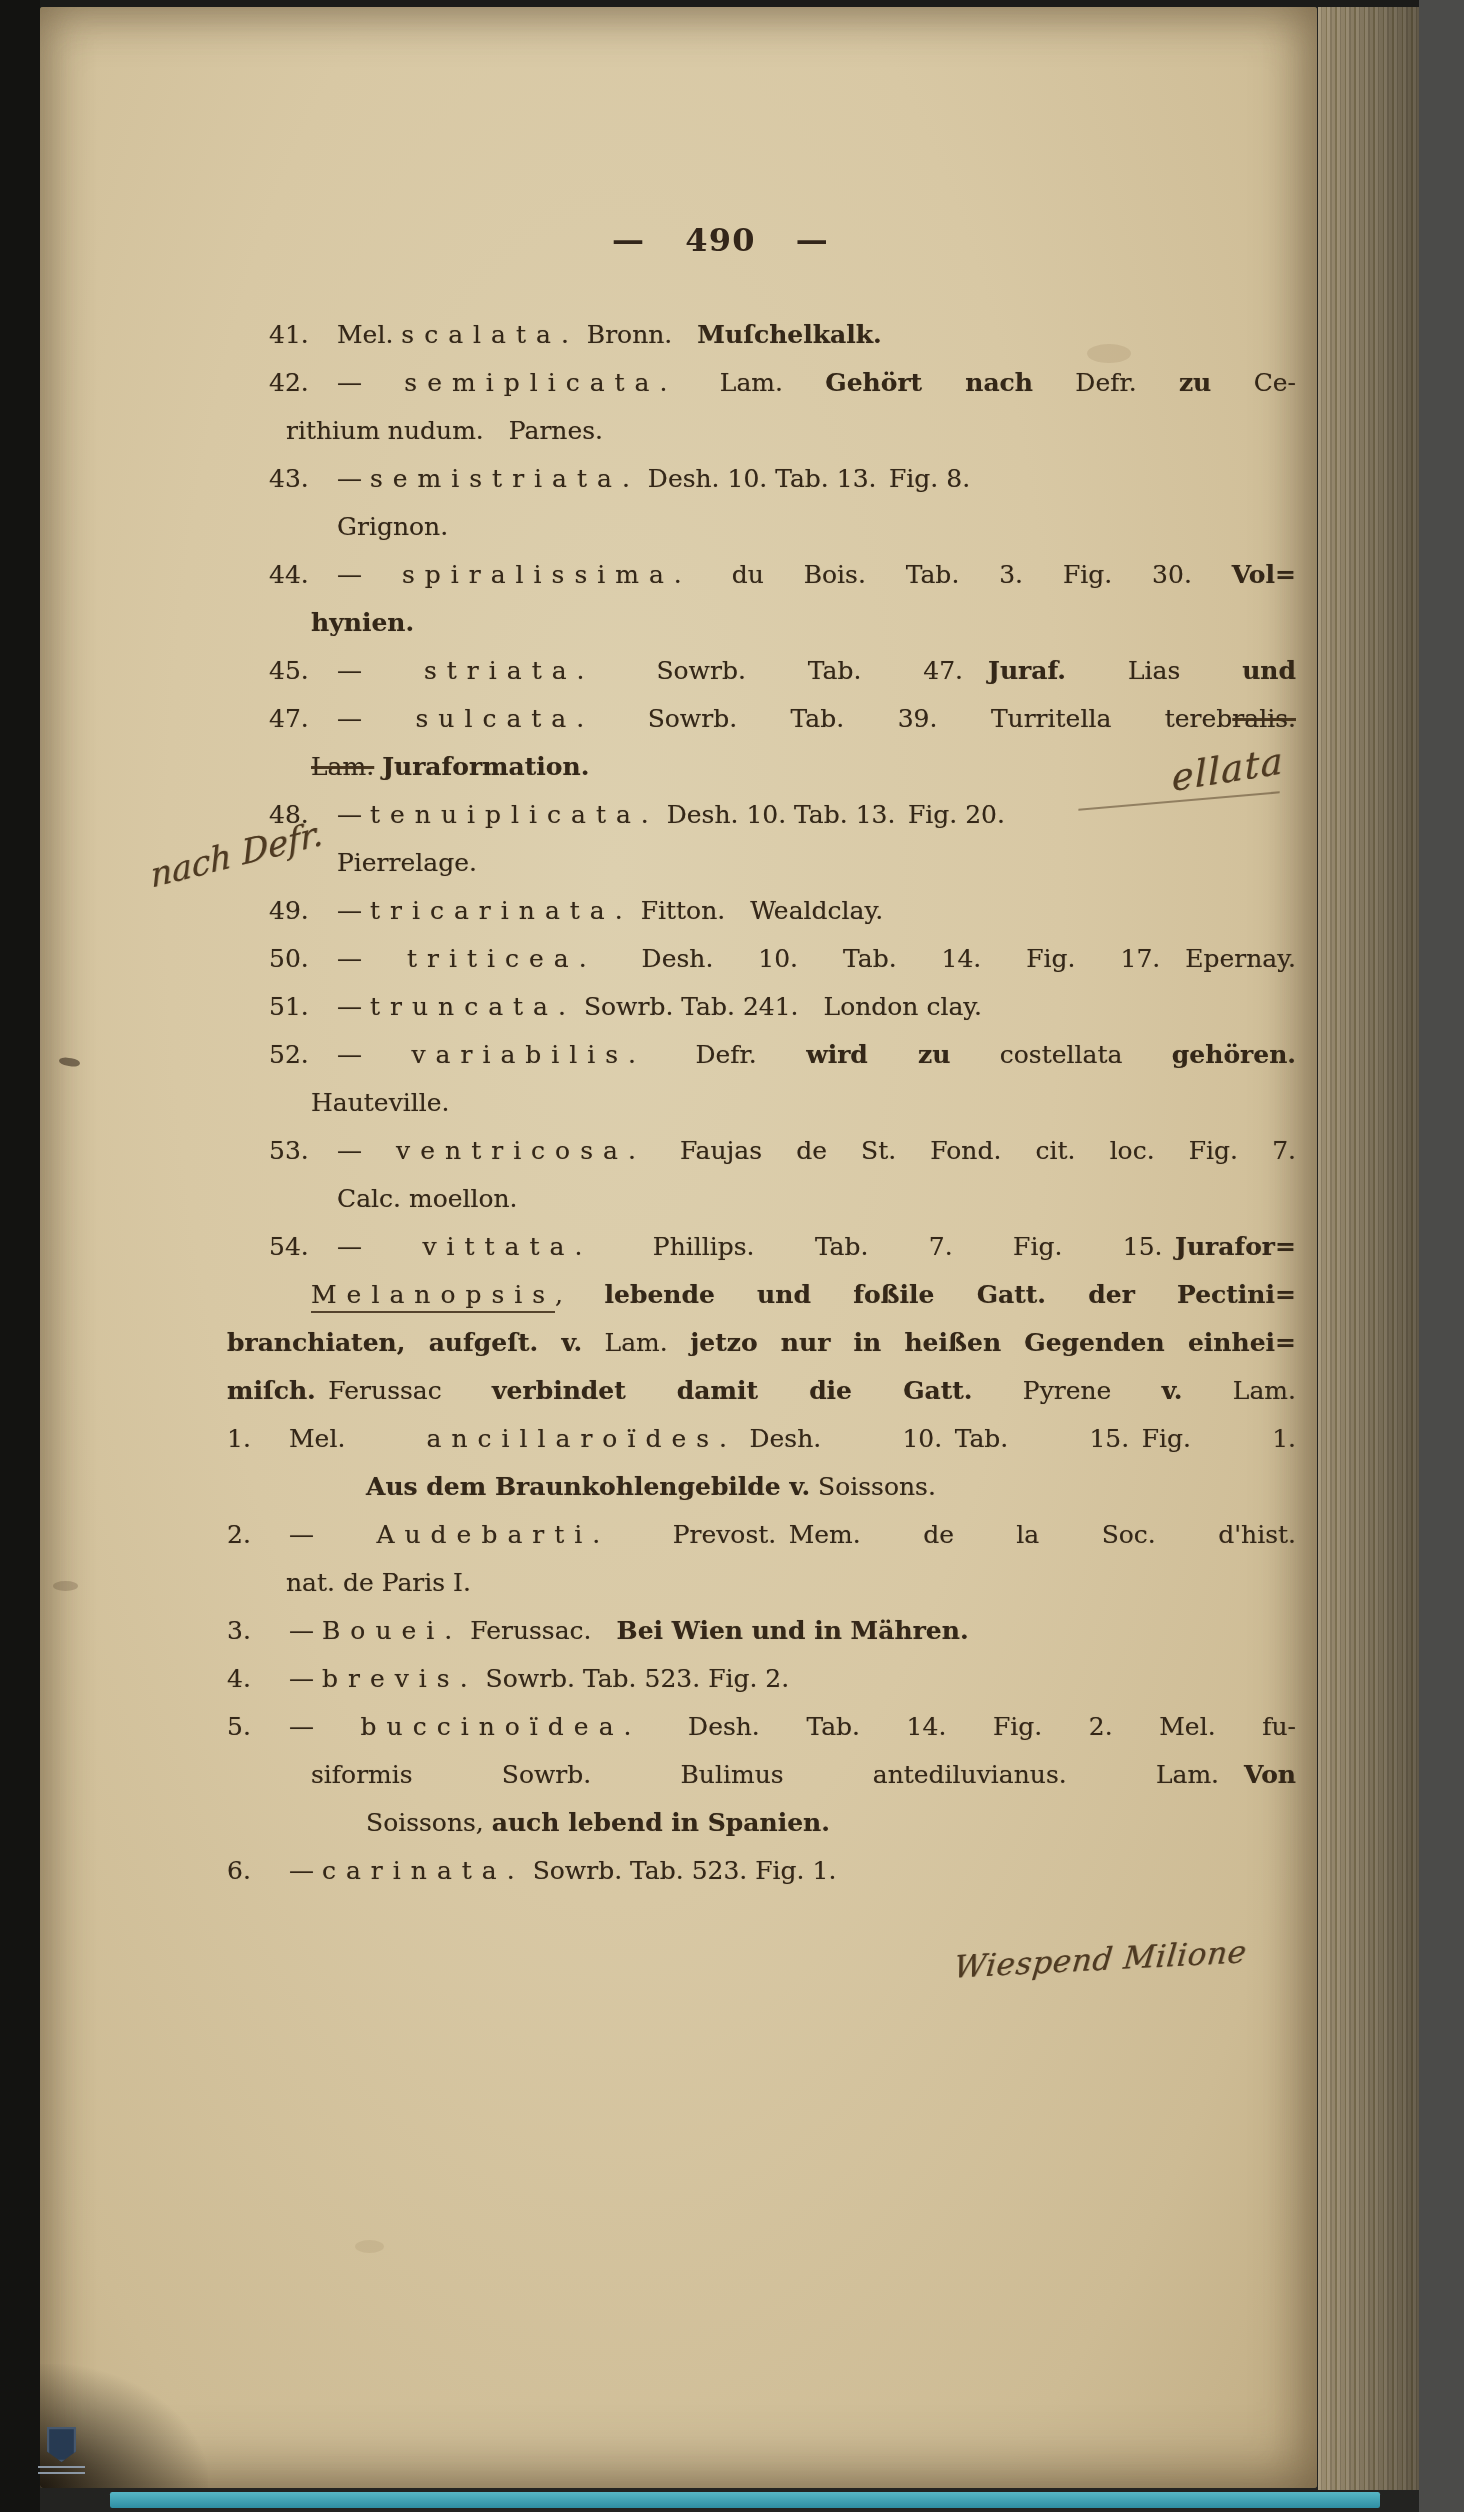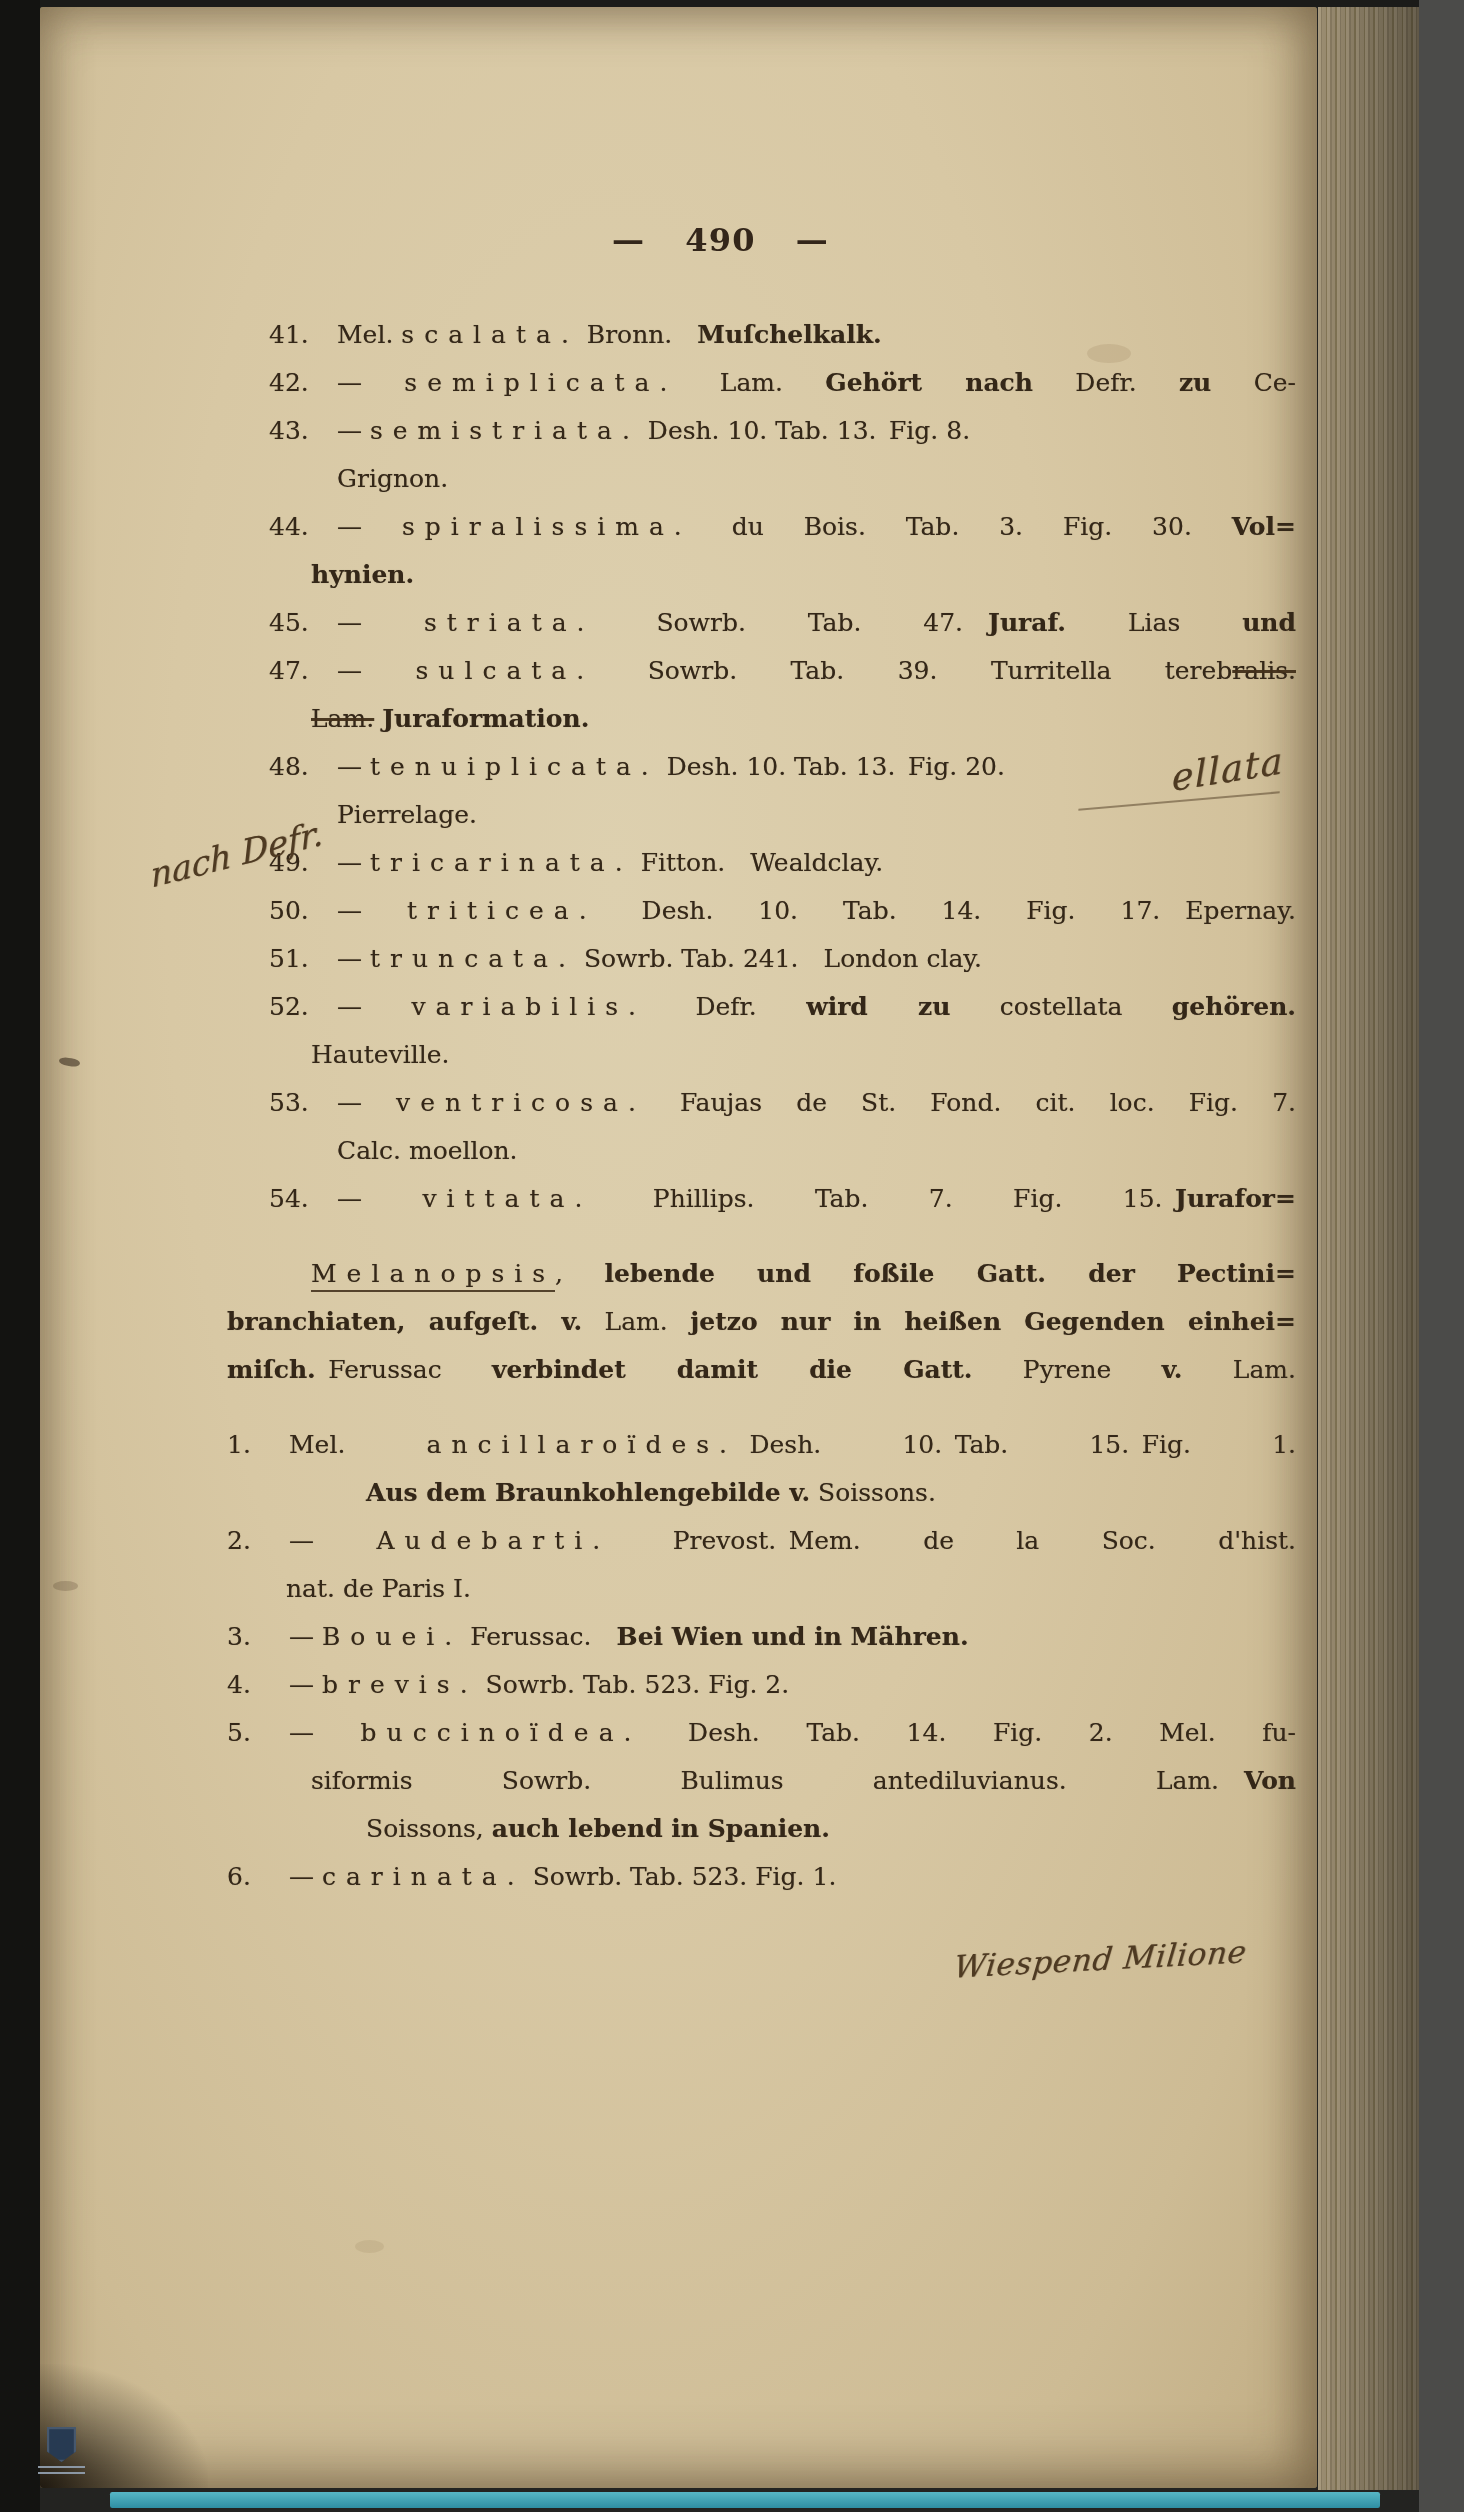--- a/index.html
+++ b/index.html
@@ -61,21 +61,21 @@
   .header .gap { display:inline-block; width:40px; }
 
   
   .textblock {
     position:absolute; left:187px; top:304px; width:1069px;
     font-size:25px; color:#342718;
     text-shadow:0 0 0.7px rgba(52,39,24,.45);
   }
   .line { position:relative; line-height:48px; min-height:48px; text-align:left; }
   .just { text-align:justify; text-align-last:justify; }
-  .mt   { margin-top:27px; }
+  .mt   { margin-top:0; }
 
   .n-a { padding-left:110px; }
   .n-a .num { position:absolute; left:42px; top:0; }
   .n-b { padding-left:62px; }
   .n-b .num { position:absolute; left:0; top:0; }
   .c0 { padding-left:0; }
   .c1 { padding-left:59px; }
   .c2 { padding-left:84px; }
   .c3 { padding-left:110px; }
   .c4 { padding-left:139px; }
@@ -128,20 +128,21 @@
   <div class="spot-1"></div>
   <div class="spot-2"></div>
 
   <div class="header">
     <span>—</span><span class="gap"></span><span>490</span><span class="gap"></span><span>—</span>
   </div>
 
   <div class="textblock" id="entry-list">
       <div class="line n-a"><span class="num">41.</span><span class="s-p">Mel. </span><span class="s-sp">scalata.</span><span class="s-p"> Bronn. </span><span class="s-fr">Muſchelkalk.</span></div>
       <div class="line n-a just"><span class="num">42.</span><span class="s-p">— </span><span class="s-sp">semiplicata.</span><span class="s-p"> Lam. </span><span class="s-fr">Gehört nach</span><span class="s-p"> Defr. </span><span class="s-fr">zu</span><span class="s-p"> Ce-</span></div>
+      <div class="line c1"><span class="s-p">rithium nudum. Parnes.</span></div>
       <div class="line n-a"><span class="num">43.</span><span class="s-p">— </span><span class="s-sp">semistriata.</span><span class="s-p"> Desh. 10. Tab. 13. Fig. 8.</span></div>
       <div class="line c3"><span class="s-p">Grignon.</span></div>
       <div class="line n-a just"><span class="num">44.</span><span class="s-p">— </span><span class="s-sp">spiralissima.</span><span class="s-p"> du Bois. Tab. 3. Fig. 30. </span><span class="s-fr">Vol=</span></div>
       <div class="line c2"><span class="s-fr">hynien.</span></div>
       <div class="line n-a just"><span class="num">45.</span><span class="s-p">— </span><span class="s-sp">striata.</span><span class="s-p"> Sowrb. Tab. 47. </span><span class="s-fr">Juraf.</span><span class="s-p"> Lias </span><span class="s-fr">und</span></div>
       <div class="line n-a just"><span class="num">47.</span><span class="s-p">— </span><span class="s-sp">sulcata.</span><span class="s-p"> Sowrb. Tab. 39. </span><span class="s-p">Turritella tereb</span><span class="s-st">ralis.</span></div>
       <div class="line c2"><span class="s-st">Lam.</span><span class="s-p"> </span><span class="s-fr">Juraformation.</span></div>
       <div class="line n-a"><span class="num">48.</span><span class="s-p">— </span><span class="s-sp">tenuiplicata.</span><span class="s-p"> Desh. 10. Tab. 13. Fig. 20.</span></div>
       <div class="line c3"><span class="s-p">Pierrelage.</span></div>
       <div class="line n-a"><span class="num">49.</span><span class="s-p">— </span><span class="s-sp">tricarinata.</span><span class="s-p"> Fitton. Wealdclay.</span></div>

